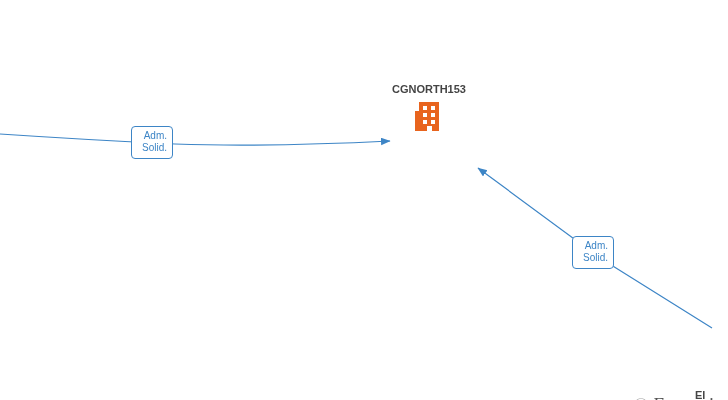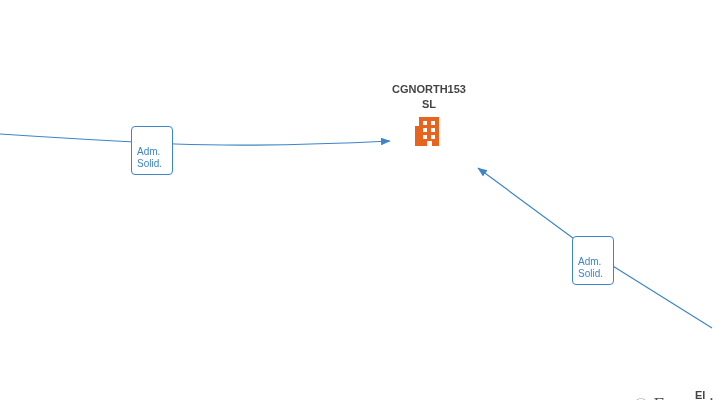--- a/index.html
+++ b/index.html
@@ -46,22 +46,22 @@
   
   .badge {
     position: absolute;
     box-sizing: border-box;
     border: 1px solid #3d85c6;
     border-radius: 4px;
     background: #ffffff;
     color: #3d85c6;
     font-size: 10px;
     line-height: 12px;
-    text-align: left;
-    padding: 19px 5px 4px 5px;
+    text-align: right;
+    padding: 3px 5px 4px 5px;
     white-space: nowrap;
   }
   .badge span { display: block; }
 
   
   .edge-node-label {
     position: absolute;
     font-size: 11px;
     font-weight: bold;
     color: #444444;
@@ -105,21 +105,20 @@
       </marker>
     </defs>
 
     <path d="M0,114 C60,118 110,121 175,124 C260,127 330,124 390,121" fill="none" stroke="#3d85c6" stroke-width="1.2" marker-end="url(#arrowblue)"></path>
 
     <path d="M712,308 L600,238 L478,148" fill="none" stroke="#3d85c6" stroke-width="1.2" marker-end="url(#arrowblue)"></path>
   </svg>
 
   <div class="node" style="left:374px; top:62px; width:110px;">
     <div class="node-label">CGNORTH153</div>
-    <div class="node-label">SL</div>
     <div class="node-icon-wrap">
       <svg width="32" height="34" viewBox="0 0 32 34">
         <rect x="6" y="3" width="20" height="29" fill="#e8641e"></rect>
         <rect x="2" y="12" width="5" height="20" fill="#e8641e"></rect>
         <rect x="10" y="7" width="4" height="4" fill="#ffffff"></rect>
         <rect x="18" y="7" width="4" height="4" fill="#ffffff"></rect>
         <rect x="10" y="14" width="4" height="4" fill="#ffffff"></rect>
         <rect x="18" y="14" width="4" height="4" fill="#ffffff"></rect>
         <rect x="10" y="21" width="4" height="4" fill="#ffffff"></rect>
         <rect x="18" y="21" width="4" height="4" fill="#ffffff"></rect>

